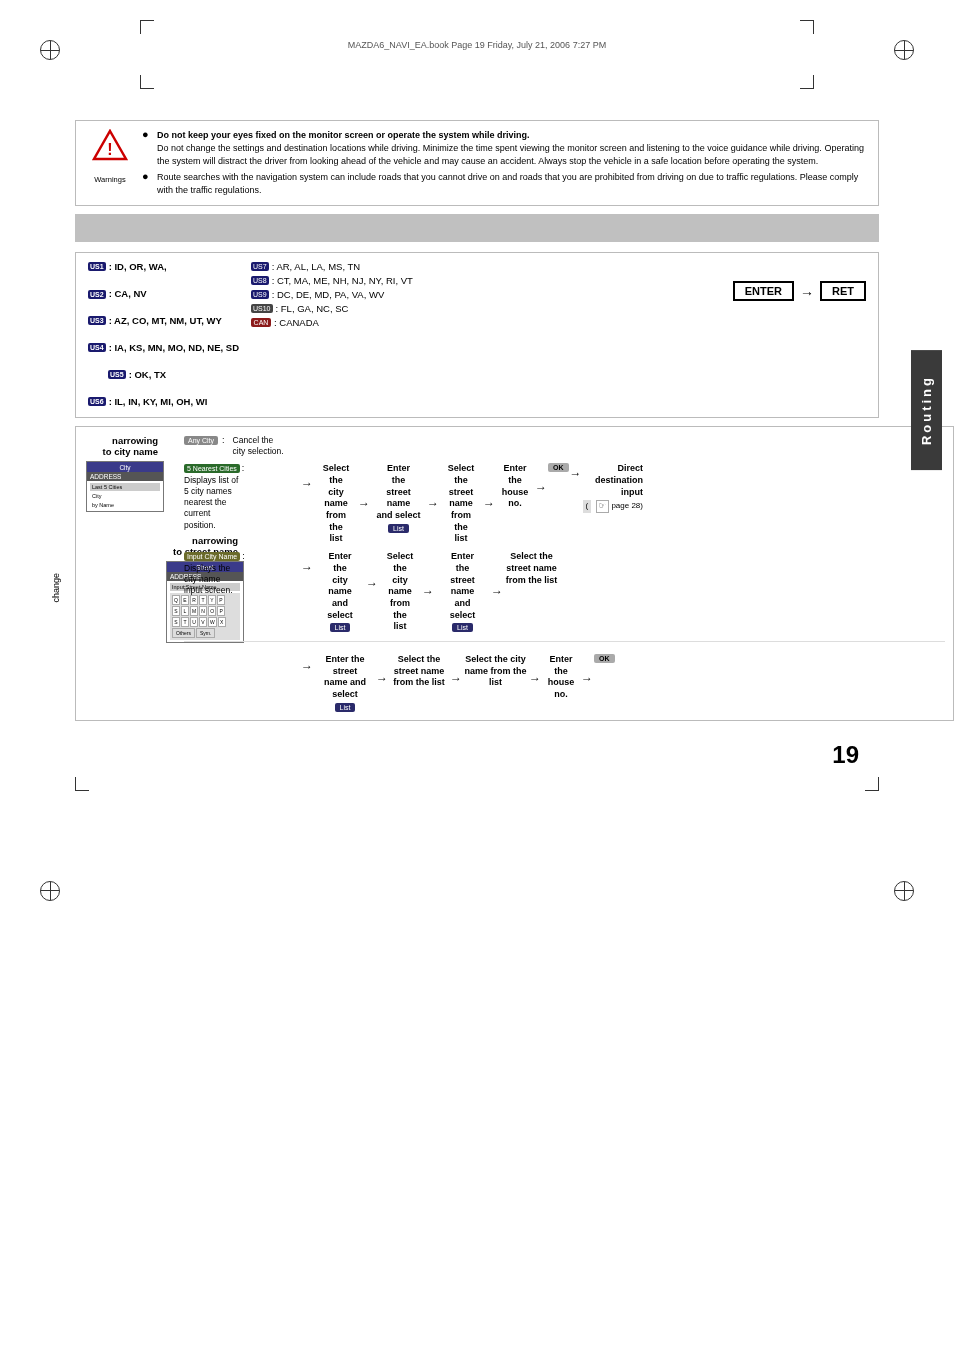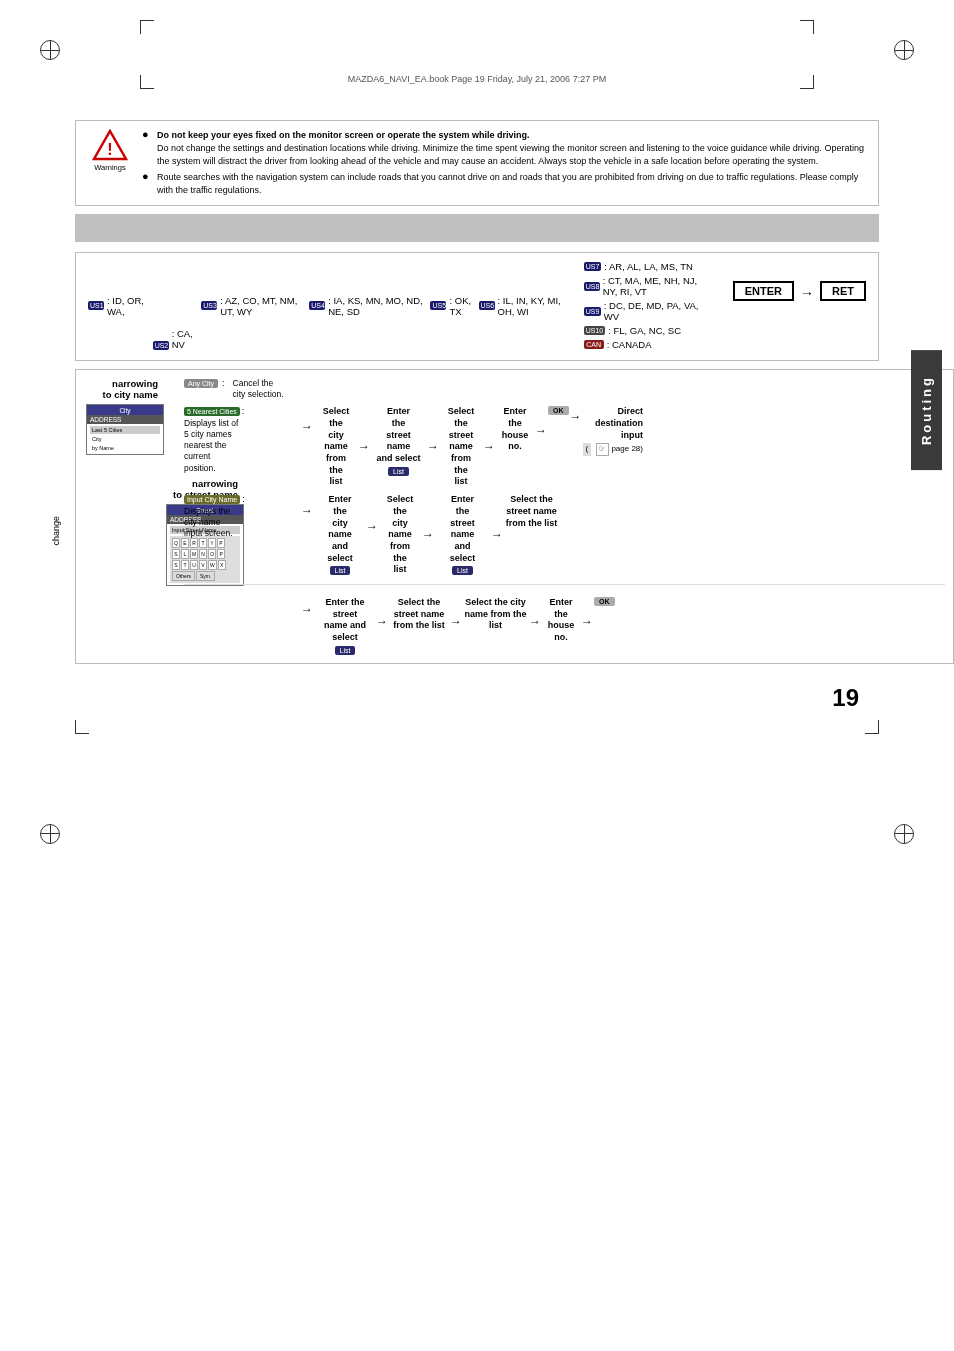--- a/index.html
+++ b/index.html
@@ -33,34 +33,34 @@
       <div style="position:absolute; width:1px; height:100%; background:#333;"></div>
       <div style="position:absolute; height:1px; width:100%; background:#333;"></div>
     </div>
     <div style="position:absolute; right:40px; top:40px; width:20px; height:20px; border:1px solid #333; border-radius:50%; display:flex; align-items:center; justify-content:center;">
       <div style="position:absolute; width:1px; height:100%; background:#333;"></div>
       <div style="position:absolute; height:1px; width:100%; background:#333;"></div>
     </div>
     <div style="position:absolute; left:140px; top:20px; width:14px; height:14px; border-top:1px solid #333; border-left:1px solid #333;"></div>
     <div style="position:absolute; right:140px; top:20px; width:14px; height:14px; border-top:1px solid #333; border-right:1px solid #333;"></div>
 
-    <div style="position:absolute; top:72px; left:0; right:0; text-align:center;">
+    <div style="position:absolute; top:38px; left:0; right:0; text-align:center;">
       <span style="font-size:9px; color:#555;">MAZDA6_NAVI_EA.book   Page 19   Friday, July 21, 2006   7:27 PM</span>
     </div>
     <div style="position:absolute; left:140px; top:75px; width:14px; height:14px; border-bottom:1px solid #333; border-left:1px solid #333;"></div>
     <div style="position:absolute; right:140px; top:75px; width:14px; height:14px; border-bottom:1px solid #333; border-right:1px solid #333;"></div>
   </div>
 
   <div style="margin: 0 75px 8px 75px; border:1px solid #bbb; padding:8px 10px; display:flex; gap:8px; align-items:flex-start;">
     <div style="width:48px; min-width:48px; display:flex; flex-direction:column; align-items:center;">
       <svg width="36" height="32" viewBox="0 0 36 32">
         <polygon points="18,2 34,30 2,30" fill="none" stroke="#cc0000" stroke-width="2.5"></polygon>
         <text x="18" y="26" text-anchor="middle" font-size="16" font-weight="bold" fill="#cc0000">!</text>
       </svg>
-      <span style="font-size:7.5px; text-align:center; margin-top:2px;">Warnings</span>
+      <span style="font-size:7.5px; text-align:center; margin-top:14px;">Warnings</span>
     </div>
     <div style="flex:1; font-size:9px; line-height:1.45;">
       <div style="display:flex; gap:5px; margin-bottom:3px;">
         <span style="font-size:11px; line-height:1; color:#000; min-width:10px;">●</span>
         <div>
           <span style="font-weight:bold;">Do not keep your eyes fixed on the monitor screen or operate the system while driving.</span>
           <br>
           <span>Do not change the settings and destination locations while driving. Minimize the time spent viewing the monitor screen and listening to the voice guidance while driving. Operating the system will distract the driver from looking ahead of the vehicle and may cause an accident. Always stop the vehicle in a safe location before operating the system.</span>
         </div>
       </div>
@@ -71,38 +71,38 @@
     </div>
   </div>
 
   <div style="height:28px; background:#c0c0c0; margin:0 75px;"></div>
 
   <div style="margin:10px 75px 8px 75px; border:1px solid #bbb; padding:8px 12px 10px 12px; background:#fff;">
     <div style="display:flex; gap:0; align-items:flex-start;">
       <div style="flex:1;">
 
         <div style="display:flex; gap:12px;">
-          <div style="display:flex; flex-direction:row; gap:3px;">
+          <div style="display:flex; flex-direction:column; gap:16px;font-weight:bold;">
             <div style="display:flex; align-items:center; gap:3px; font-size:9.5px;">
               <span style="background:#1a1a6e; color:#fff; font-size:7px; padding:1px 2px; border-radius:2px; min-width:16px; text-align:center;">US1</span>
               <span>: ID, OR, WA,</span>
             </div>
             <div style="display:flex; align-items:flex-end; gap:3px; font-size:9.5px;">
               <span style="background:#1a1a6e; color:#fff; font-size:7px; padding:1px 2px; border-radius:2px; min-width:16px; text-align:center;">US2</span>
               <span>: CA, NV</span>
             </div>
             <div style="display:flex; align-items:center; gap:3px; font-size:9.5px;">
               <span style="background:#1a1a6e; color:#fff; font-size:7px; padding:1px 2px; border-radius:2px; min-width:16px; text-align:center;">US3</span>
               <span>: AZ, CO, MT, NM, UT, WY</span>
             </div>
             <div style="display:flex; align-items:center; gap:3px; font-size:9.5px;">
               <span style="background:#1a1a6e; color:#fff; font-size:7px; padding:1px 2px; border-radius:2px; min-width:16px; text-align:center;">US4</span>
               <span>: IA, KS, MN, MO, ND, NE, SD</span>
             </div>
-            <div style="display:flex; align-items:center; gap:3px; font-size:9.5px;">
+            <div style="display:flex; align-items:center; gap:3px; font-size:9.5px;margin-left:20px;">
               <span style="background:#1a1a6e; color:#fff; font-size:7px; padding:1px 2px; border-radius:2px; min-width:16px; text-align:center;">US5</span>
               <span>: OK, TX</span>
             </div>
             <div style="display:flex; align-items:center; gap:3px; font-size:9.5px;">
               <span style="background:#1a1a6e; color:#fff; font-size:7px; padding:1px 2px; border-radius:2px; min-width:16px; text-align:center;">US6</span>
               <span>: IL, IN, KY, MI, OH, WI</span>
             </div>
           </div>
           <div style="display:flex; flex-direction:column; gap:3px;">
             <div style="display:flex; align-items:center; gap:3px; font-size:9.5px;">

